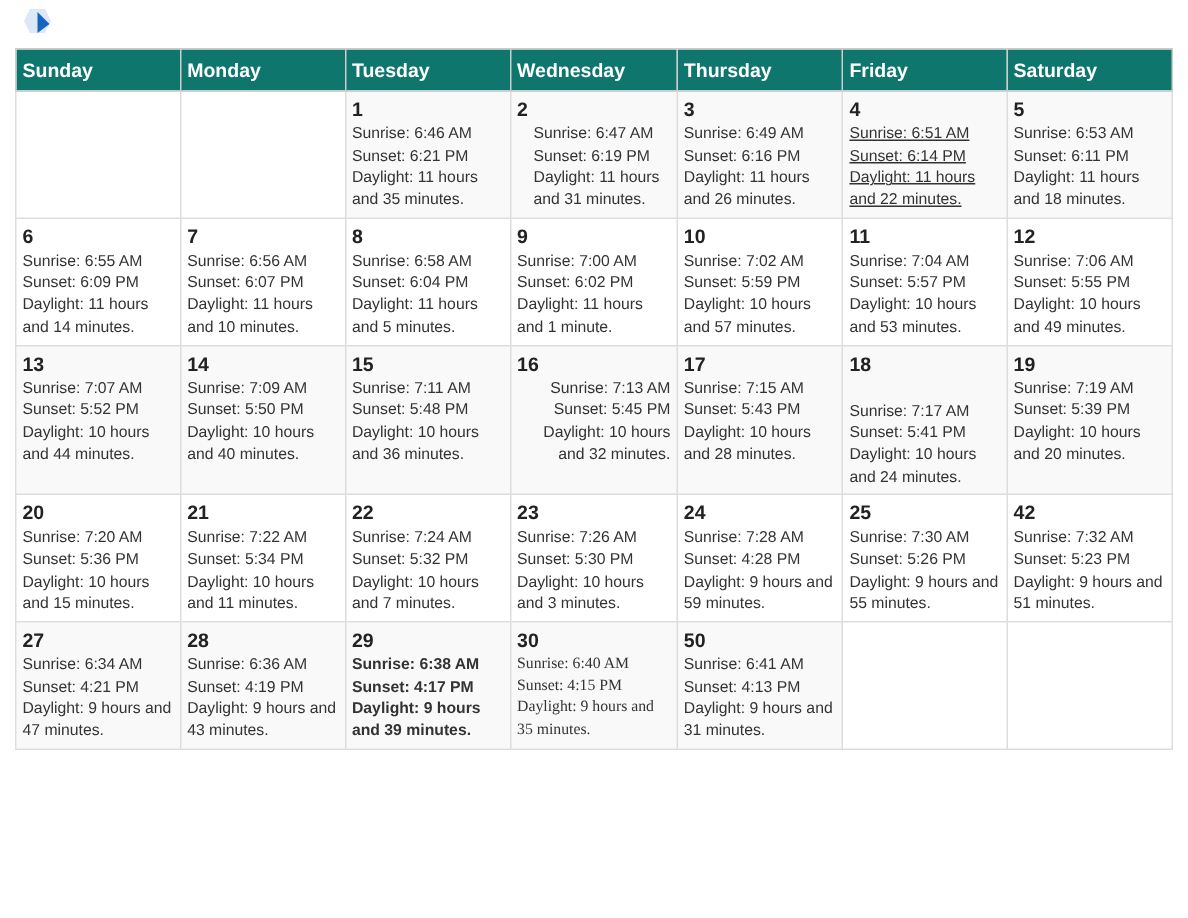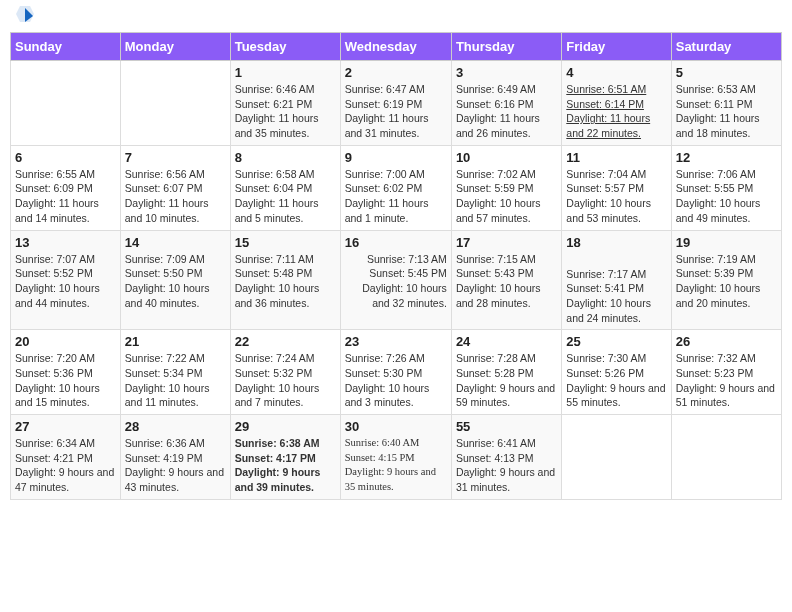--- a/index.html
+++ b/index.html
@@ -45,21 +45,21 @@
       font-size: 16px;
       font-weight: normal;
       color: #444;
     }
     table {
       width: 100%;
       border-collapse: collapse;
       font-size: 11px;
     }
     thead tr th {
-      background-color: #8b5cf6;
+      background-color: #0f766e;
       color: #fff;
       padding: 6px 4px;
       text-align: left;
       font-size: 13px;
       font-weight: bold;
       border: 1px solid #ccc;
     }
     tbody tr td {
       border: 1px solid #ddd;
       padding: 4px;
@@ -126,21 +126,21 @@
         <td class="empty-cell"></td>
         <td class="empty-cell"></td>
         <td>
           <span class="day-number">1</span>
           <div class="day-info" style="white-space: pre-line;">Sunrise: 6:46 AM
 Sunset: 6:21 PM
 Daylight: 11 hours and 35 minutes.</div>
         </td>
         <td>
           <span class="day-number">2</span>
-          <div class="day-info" style="white-space: pre-line;">Sunrise: 6:47 AM
+          <div class="day-info" style="white-space: pre-line; margin-left: 11px;">Sunrise: 6:47 AM
 Sunset: 6:19 PM
 Daylight: 11 hours and 31 minutes.</div>
         </td>
         <td>
           <span class="day-number">3</span>
           <div class="day-info" style="white-space: pre-line;">Sunrise: 6:49 AM
 Sunset: 6:16 PM
 Daylight: 11 hours and 26 minutes.</div>
         </td>
         <td>
@@ -265,31 +265,31 @@
         </td>
         <td>
           <span class="day-number">23</span>
           <div class="day-info" style="white-space: pre-line;">Sunrise: 7:26 AM
 Sunset: 5:30 PM
 Daylight: 10 hours and 3 minutes.</div>
         </td>
         <td>
           <span class="day-number">24</span>
           <div class="day-info" style="white-space: pre-line;">Sunrise: 7:28 AM
-Sunset: 5:28 PM
+Sunset: 4:28 PM
 Daylight: 9 hours and 59 minutes.</div>
         </td>
         <td>
           <span class="day-number">25</span>
           <div class="day-info" style="white-space: pre-line;">Sunrise: 7:30 AM
 Sunset: 5:26 PM
 Daylight: 9 hours and 55 minutes.</div>
         </td>
         <td>
-          <span class="day-number">26</span>
+          <span class="day-number">42</span>
           <div class="day-info" style="white-space: pre-line;">Sunrise: 7:32 AM
 Sunset: 5:23 PM
 Daylight: 9 hours and 51 minutes.</div>
         </td>
       </tr>
       <tr>
         <td>
           <span class="day-number">27</span>
           <div class="day-info" style="white-space: pre-line;">Sunrise: 6:34 AM
 Sunset: 4:21 PM
@@ -307,21 +307,21 @@
 Sunset: 4:17 PM
 Daylight: 9 hours and 39 minutes.</div>
         </td>
         <td>
           <span class="day-number">30</span>
           <div class="day-info" style="white-space: pre-line; font-family: Liberation Serif, serif;">Sunrise: 6:40 AM
 Sunset: 4:15 PM
 Daylight: 9 hours and 35 minutes.</div>
         </td>
         <td>
-          <span class="day-number">55</span>
+          <span class="day-number">50</span>
           <div class="day-info" style="white-space: pre-line;">Sunrise: 6:41 AM
 Sunset: 4:13 PM
 Daylight: 9 hours and 31 minutes.</div>
         </td>
         <td class="empty-cell"></td>
         <td class="empty-cell"></td>
       </tr>
     </tbody>
 </table>
 

